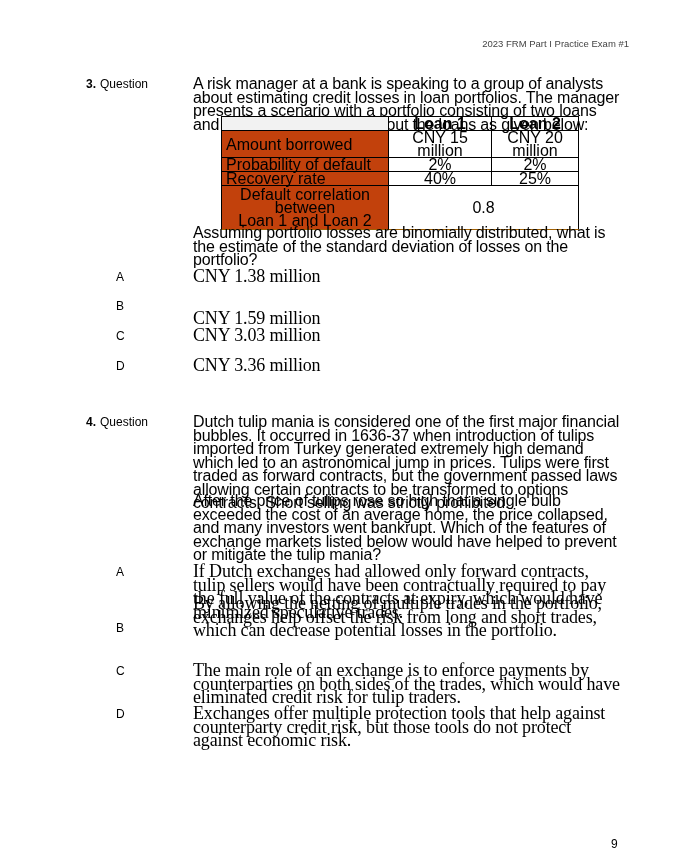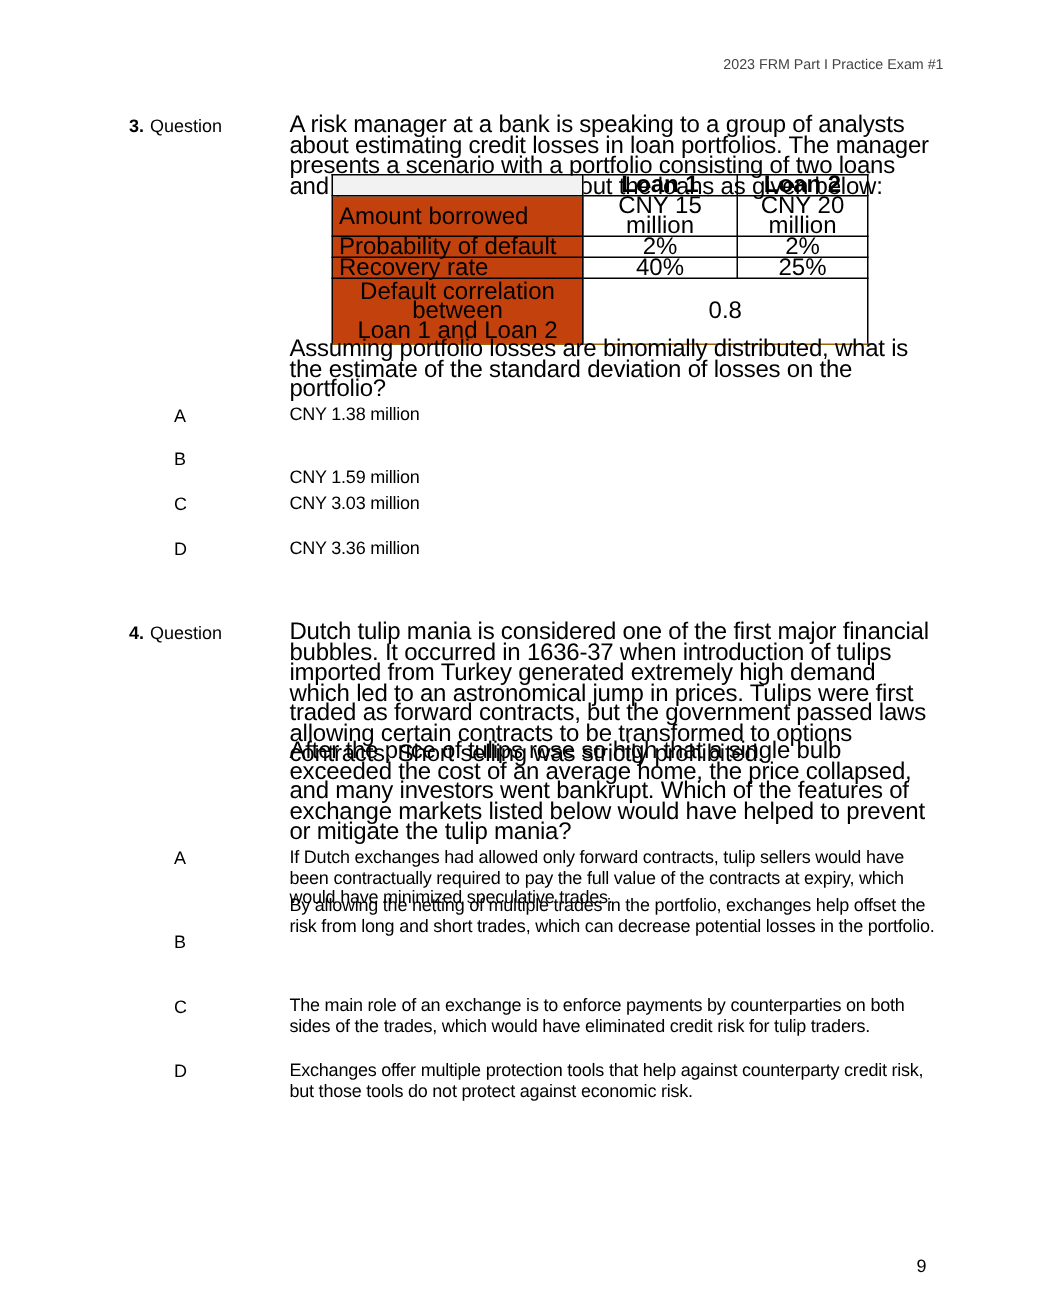--- a/index.html
+++ b/index.html
@@ -13,21 +13,21 @@
     }
     .qnum { position: absolute; left: 86px; font-size: 12px; font-weight: bold; }
     .qlabel { position: absolute; left: 100px; font-size: 12px; }
     .para {
       position: absolute; left: 193px; width: 430px;
       font-size: 16px; line-height: 13.5px; letter-spacing: -0.15px;
     }
     .optletter { position: absolute; left: 116px; font-size: 12px; }
     .opttext {
       position: absolute; left: 193px; width: 430px;
-      font-size: 12px; line-height: 13.5px; letter-spacing: -0.15px;
+      font-size: 18px; line-height: 13.5px; letter-spacing: -0.15px; font-family: Liberation Serif, serif;
     }
     table.loans {
       position: absolute; left: 221px; top: 116px;
       border-collapse: collapse; font-size: 16px; line-height: 13px;
     }
     table.loans td, table.loans th {
       border: 1px solid #000; padding: 0 4px; text-align: center;
     }
     table.loans th { font-weight: bold; }
     table.loans td.lbl { text-align: left; background: #c2410c; width: 158px; }

